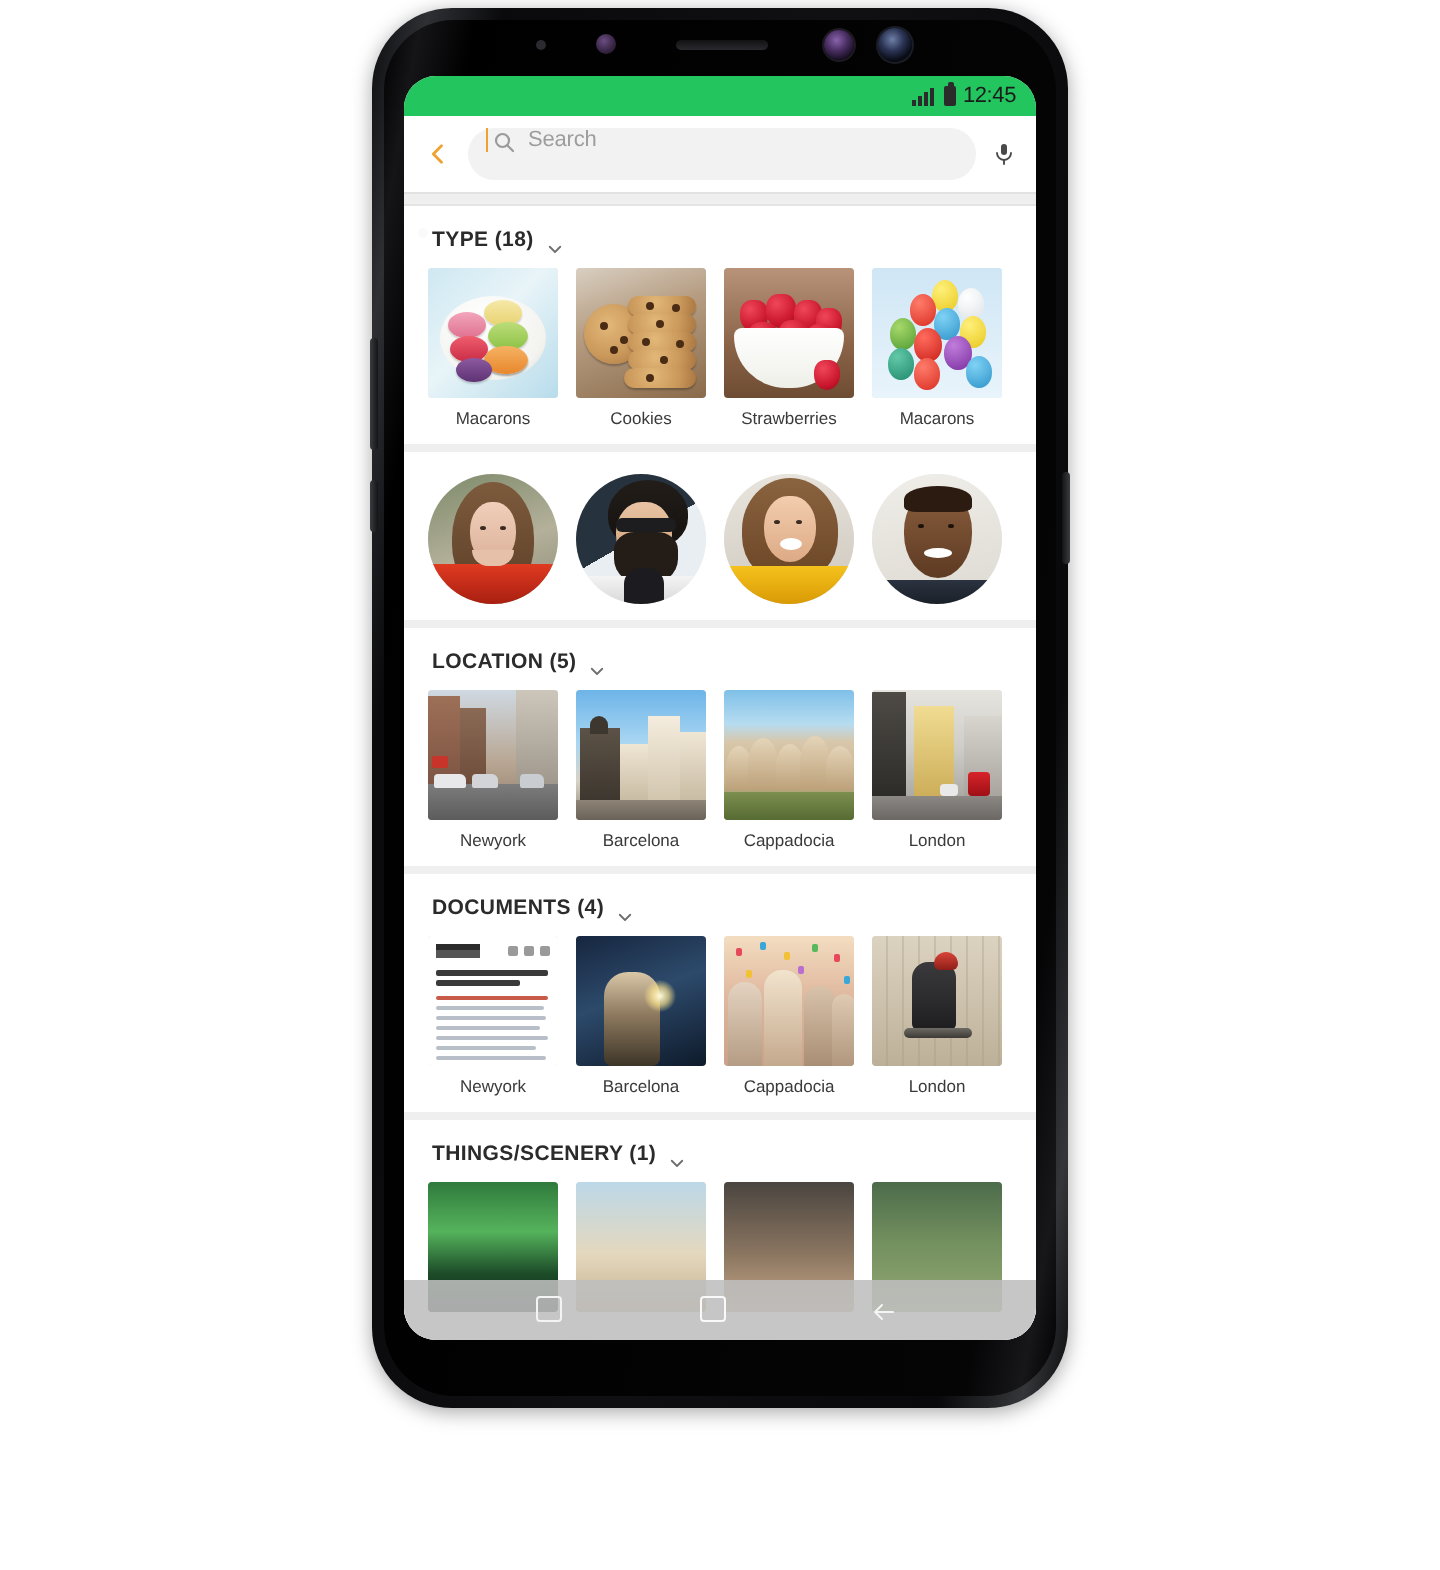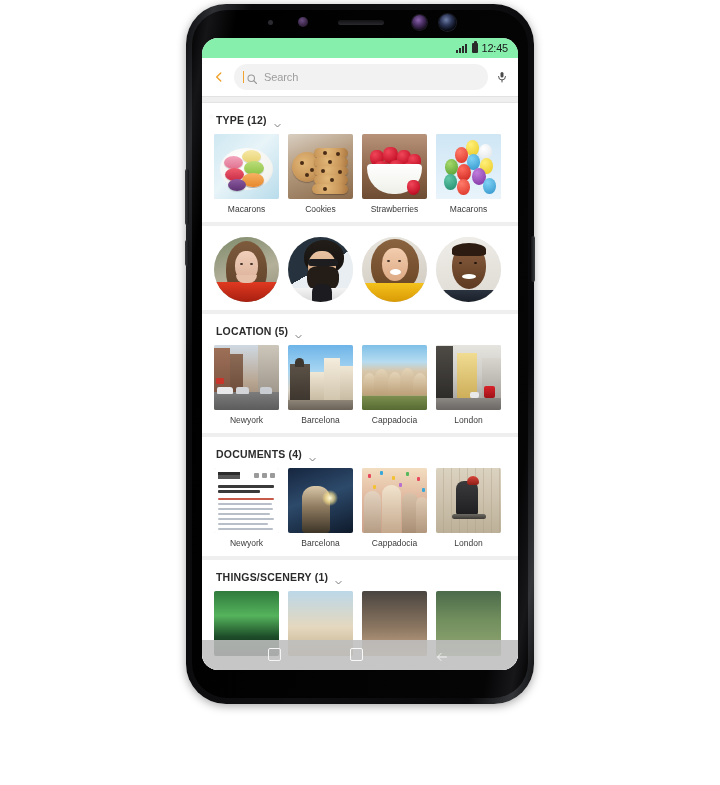--- a/index.html
+++ b/index.html
@@ -41,38 +41,38 @@
   #earpiece-speaker{ position:absolute; left:152px; top:16px; width:46px; height:5px; border-radius:3px;
     background:linear-gradient(180deg,#121214,#29292e); }
   #iris-scanner-icon{ left:226px; top:11px; width:15px; height:15px;
     background:radial-gradient(circle at 42% 34%,#8a63ab 0%,#4a2f63 40%,#180f22 75%,#3a2a4a 100%);
     box-shadow:0 0 0 1px #1d1a22; }
   #front-camera-icon{ left:253px; top:10px; width:17px; height:17px;
     background:radial-gradient(circle at 42% 34%,#6f7fa8 0%,#2b3454 38%,#070a12 72%,#31384f 100%);
     box-shadow:0 0 0 1px #1b1d26; }
 
   
-  #status-bar{ height:20px; background:#86efac; display:flex; align-items:center;
+  #status-bar{ height:20px; background:#22c55e; display:flex; align-items:center;
     justify-content:flex-end; padding:0 10px 0 0; gap:3px; }
   #status-time{ font-size:11px; color:#1b1b1b; letter-spacing:-.2px; }
   #signal-icon{ display:flex; align-items:flex-end; gap:1px; height:9px; }
   #signal-icon i{ display:block; width:2px; background:#2b2b2b; }
   #signal-icon i:nth-child(1){ height:3px; }
   #signal-icon i:nth-child(2){ height:5px; }
   #signal-icon i:nth-child(3){ height:7px; }
   #signal-icon i:nth-child(4){ height:9px; }
   #battery-icon{ position:relative; width:6px; height:10px; background:#2b2b2b; border-radius:1px; margin-left:2px; }
   #battery-icon::before{ content:""; position:absolute; left:1.5px; top:-2px; width:3px; height:2px;
     background:#2b2b2b; border-radius:1px 1px 0 0; }
 
   
   #search-bar{ height:38px; background:#fff; display:flex; align-items:center; padding:0 10px; gap:8px; }
   #back-chevron-icon{ width:14px; height:14px; flex:0 0 auto; color:#f0a22e; }
   #search-field{ flex:1; height:26px; background:#f2f2f2; border-radius:13px;
-    display:flex; align-items:center; padding:0 9px; gap:6px; }
+    display:flex; padding:0 9px; gap:6px; }
   #search-caret{ width:1px; height:12px; background:#f0a22e; flex:0 0 auto; }
   #search-icon{ width:12px; height:12px; flex:0 0 auto; color:#9a9a9a; margin-left:-4px; }
   #search-placeholder{ font-size:11px; color:#9d9d9d; letter-spacing:-.1px; }
   #mic-icon{ width:12px; height:16px; flex:0 0 auto; color:#4a4a4a; }
 
   #top-divider{ height:7px; background:#efefef; border-top:1px solid #e2e2e2; border-bottom:1px solid #e4e4e4; }
 
   
   #content{ position:relative; height:567px; background:#fff; overflow:hidden; }
   .section{ background:#fff; padding:11px 0 8px 0; border-bottom:4px solid #efefef; }
@@ -231,21 +231,21 @@
         </svg>
       </span>
     </div>
 
     <div id="top-divider"></div>
 
     <div id="content">
 
       <div class="section">
         <div class="section-header">
-          <span class="section-title">TYPE (12)</span>
+          <span class="section-title">TYPE (18)</span>
           <span class="chevron-down-icon">
             <svg viewBox="0 0 24 24" fill="none" stroke="currentColor" stroke-width="2.4" stroke-linecap="round" stroke-linejoin="round" width="9" height="9">
               <polyline points="5 9 12 16 19 9"></polyline>
               </svg>
           </span>
         </div>
         <div class="row">
           <div class="tile">
             <div class="thumb">
               <div class="art macarons">

